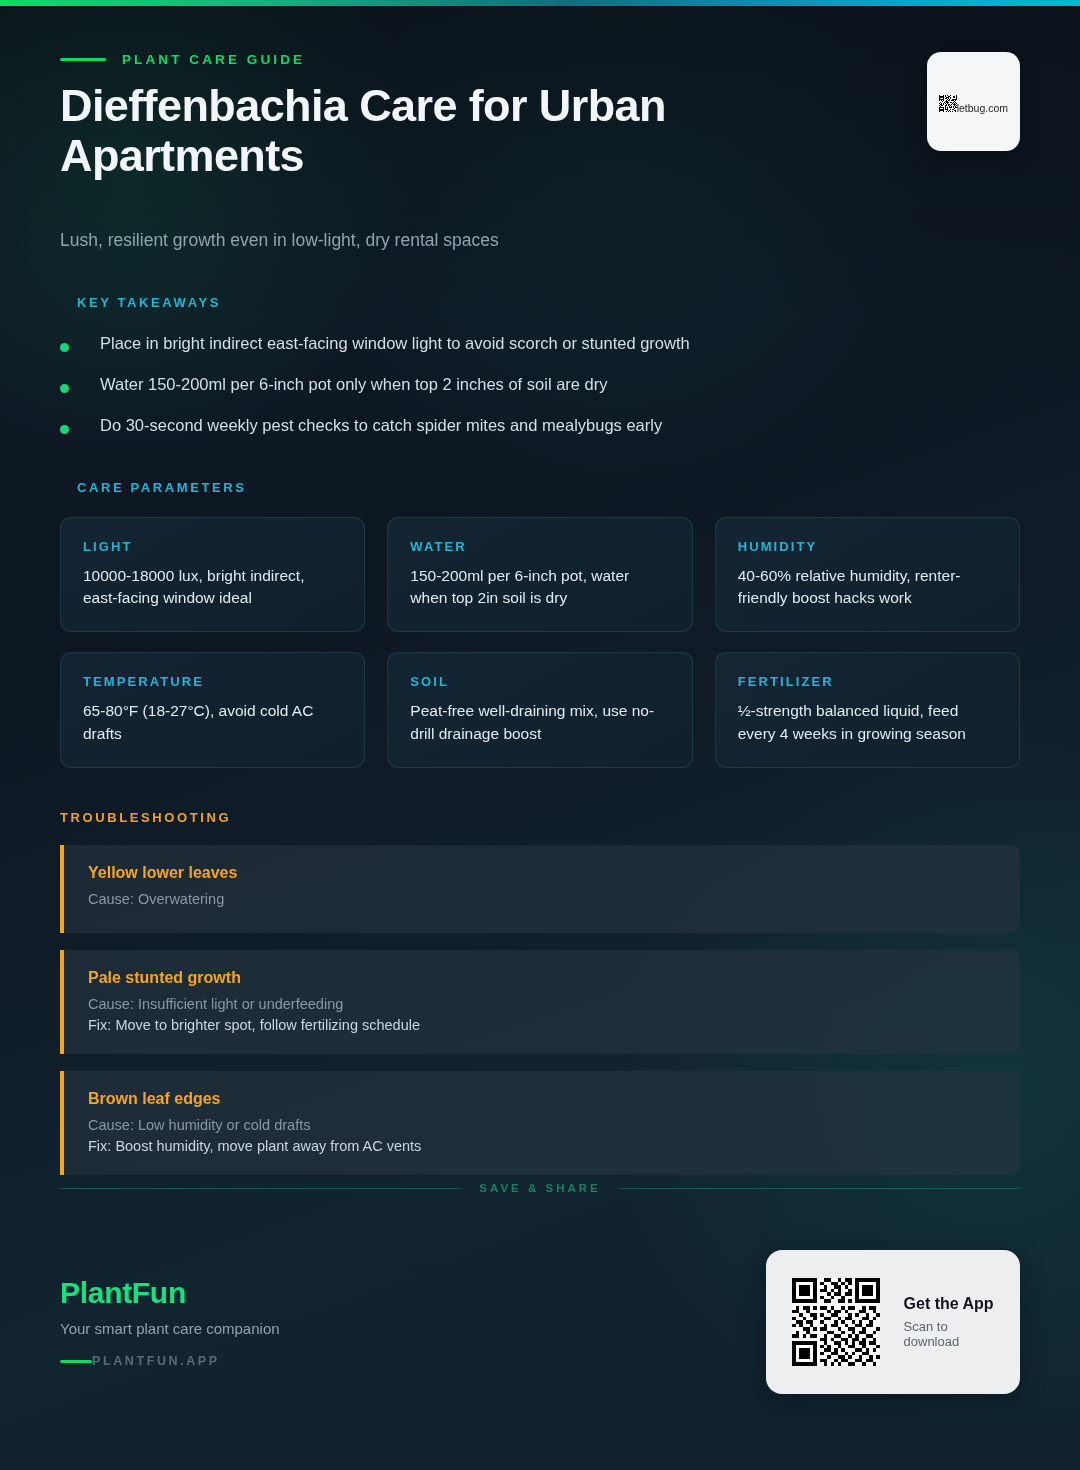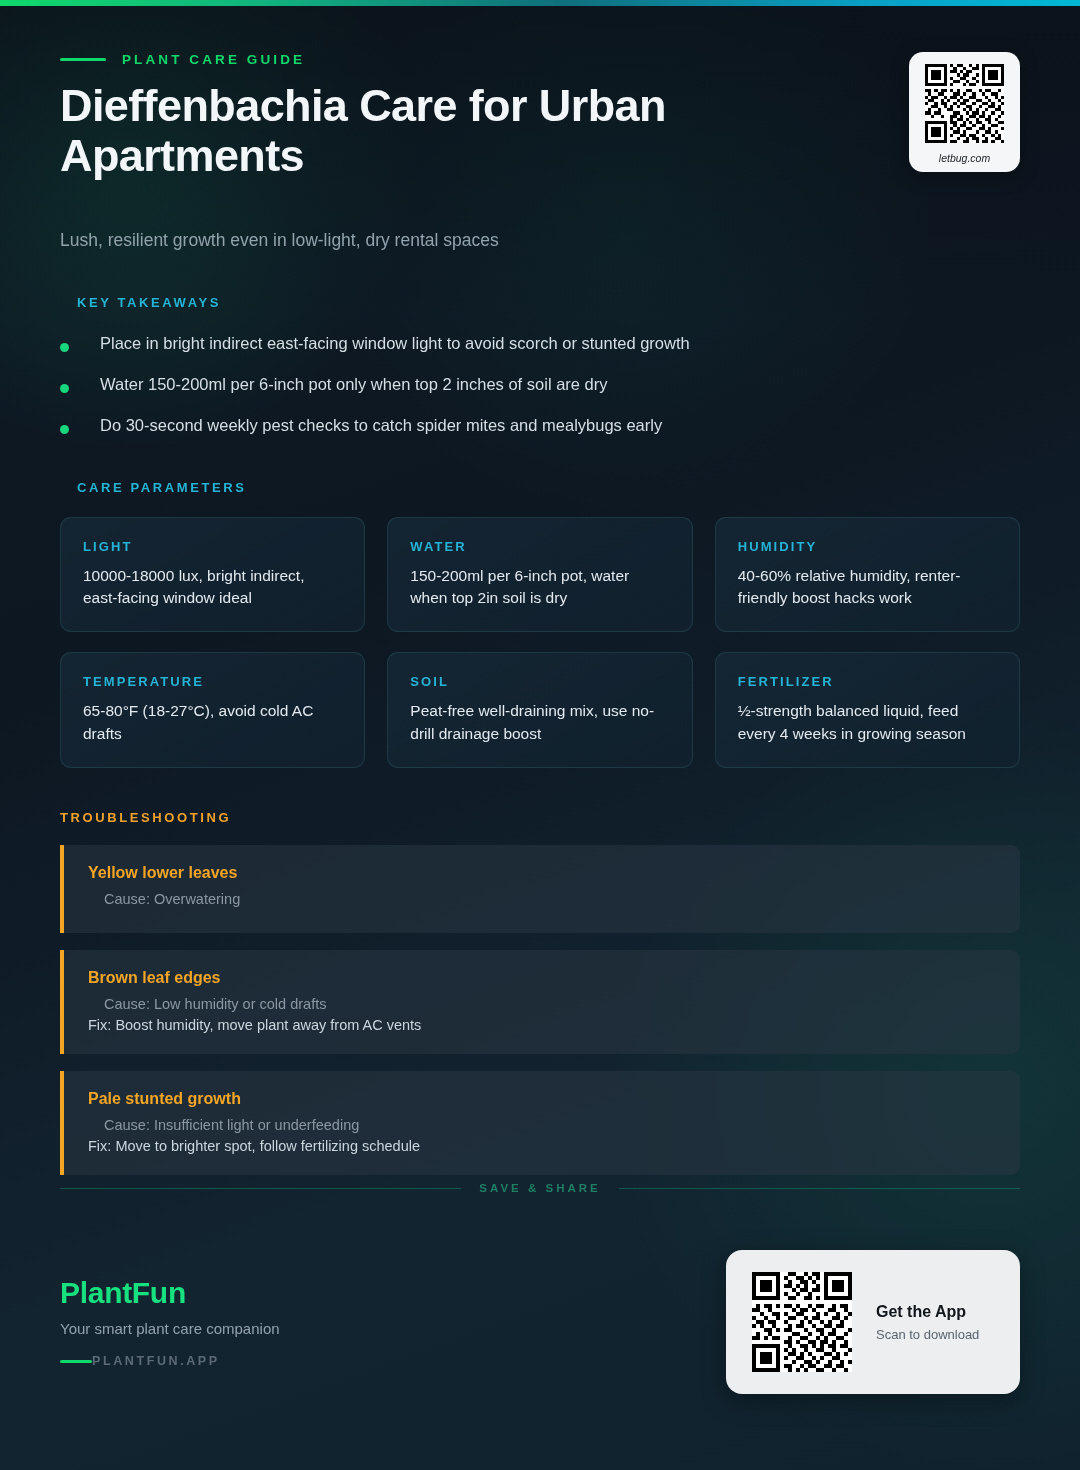--- a/index.html
+++ b/index.html
@@ -46,23 +46,22 @@
   .eyebrow-dash{ width:46px; height:3px; background:#10d96a; border-radius:2px; }
   .eyebrow-text{ color:#10d96a; font-size:13.5px; font-weight:700; letter-spacing:3.1px; }
   .title{
     font-size:45px; font-weight:700; letter-spacing:-0.6px;
     color:#f2f6f9; line-height:1.12; margin-bottom:14px;
   }
   .subtitle{ font-size:17.5px; color:#93a3ae; font-weight:400;margin-top:48px; }
 
   .qr-badge{
     background:#f5f6f7; border-radius:14px; padding:12px 12px 8px;
-    width:111px; display:flex; flex-direction:column; align-items:center;
+    width:93px; display:flex; flex-direction:row; align-items:center;
     box-shadow:0 4px 18px rgba(0,0,0,0.35);
-    font-style:italic;
   }
   .qr-badge .qr-img{ width:79px; height:79px; }
   .qr-badge .qr-label{ margin-top:9px; font-size:10.5px; color:#1b2127; font-weight:500; }
 
   
   .sec-title{ font-size:13px; font-weight:700; letter-spacing:2.6px; }
   .sec-cyan{ color:#24b4d6;padding-left:17px; }
   .sec-amber{ color:#f0a22a; }
 
   
@@ -88,39 +87,39 @@
   
   .trouble{ margin-top:42px; }
   .trouble-list{ margin-top:20px; display:flex; flex-direction:column; gap:17px; }
   .tcard{
     background:rgba(40,53,66,0.58);
     border-left:4px solid #f5a524;
     border-radius:0 9px 9px 0;
     padding:19px 24px 21px;
   }
   .tcard-title{ font-size:16px; font-weight:700; color:#f5a524; margin-bottom:9px; }
-  .tcard-cause{ font-size:14.5px; color:#8b98a3; margin-bottom:5px;margin-left:16px; }
+  .tcard-cause{ font-size:14.5px; color:#8b98a3; margin-bottom:5px; }
   .tcard-fix{ font-size:14.5px; color:#ccd6de; }
 
   
   .footer{ position:absolute; left:0; right:0; bottom:0; padding:0 60px 76px; z-index:3; }
   .divider{ display:flex; align-items:center; gap:18px; margin-bottom:56px; }
   .divider .line{ flex:1; height:1px; background:rgba(25,150,110,0.45); }
   .divider .dtext{ font-size:11.5px; letter-spacing:3px; color:#1f7f63; font-weight:600; }
 
   .foot-row{ display:flex; justify-content:space-between; align-items:center; }
   .brand-name{ font-size:30px; font-weight:700; color:#17e07e; letter-spacing:-0.3px; }
   .brand-tag{ font-size:15px; color:#93a3ae; margin-top:10px; }
   .brand-url{ display:flex; align-items:center; margin-top:17px; }
   .brand-url .dash{ width:32px; height:3px; background:#10d96a; border-radius:2px; }
   .brand-url .utext{ font-size:12.5px; letter-spacing:2.6px; color:#5b6a76; font-weight:600; }
 
   .app-card{
     background:#eceef0; border-radius:16px; padding:22px 26px;
-    display:flex; align-items:center; gap:24px; width:294px;
+    display:flex; align-items:center; gap:24px; width:254px;
     box-shadow:0 6px 24px rgba(0,0,0,0.35);
   }
   .app-card .qr-img{ width:100px; height:100px; }
   .app-texts{ display:flex; flex-direction:column; gap:6px; }
   .app-title{ font-size:16px; font-weight:700; color:#11161b; }
   .app-sub{ font-size:13px; color:#5a646d; }
 </style>
 </head>
 <body>
 
@@ -354,28 +353,28 @@
     </div>
 
     <div class="trouble">
       <div class="sec-title sec-amber">TROUBLESHOOTING</div>
       <div class="trouble-list">
         <div class="tcard">
           <div class="tcard-title">Yellow lower leaves</div>
           <div class="tcard-cause">Cause: Overwatering</div>
         </div>
         <div class="tcard">
+          <div class="tcard-title">Pale stunted growth</div>
+          <div class="tcard-cause">Cause: Insufficient light or underfeeding</div>
+          <div class="tcard-fix">Fix: Move to brighter spot, follow fertilizing schedule</div>
+        </div>
+        <div class="tcard">
           <div class="tcard-title">Brown leaf edges</div>
           <div class="tcard-cause">Cause: Low humidity or cold drafts</div>
           <div class="tcard-fix">Fix: Boost humidity, move plant away from AC vents</div>
-        </div>
-        <div class="tcard">
-          <div class="tcard-title">Pale stunted growth</div>
-          <div class="tcard-cause">Cause: Insufficient light or underfeeding</div>
-          <div class="tcard-fix">Fix: Move to brighter spot, follow fertilizing schedule</div>
         </div>
       </div>
     </div>
 
   </div>
 
   <div class="footer">
     <div class="divider">
       <span class="line"></span>
       <span class="dtext">SAVE &amp; SHARE</span>

